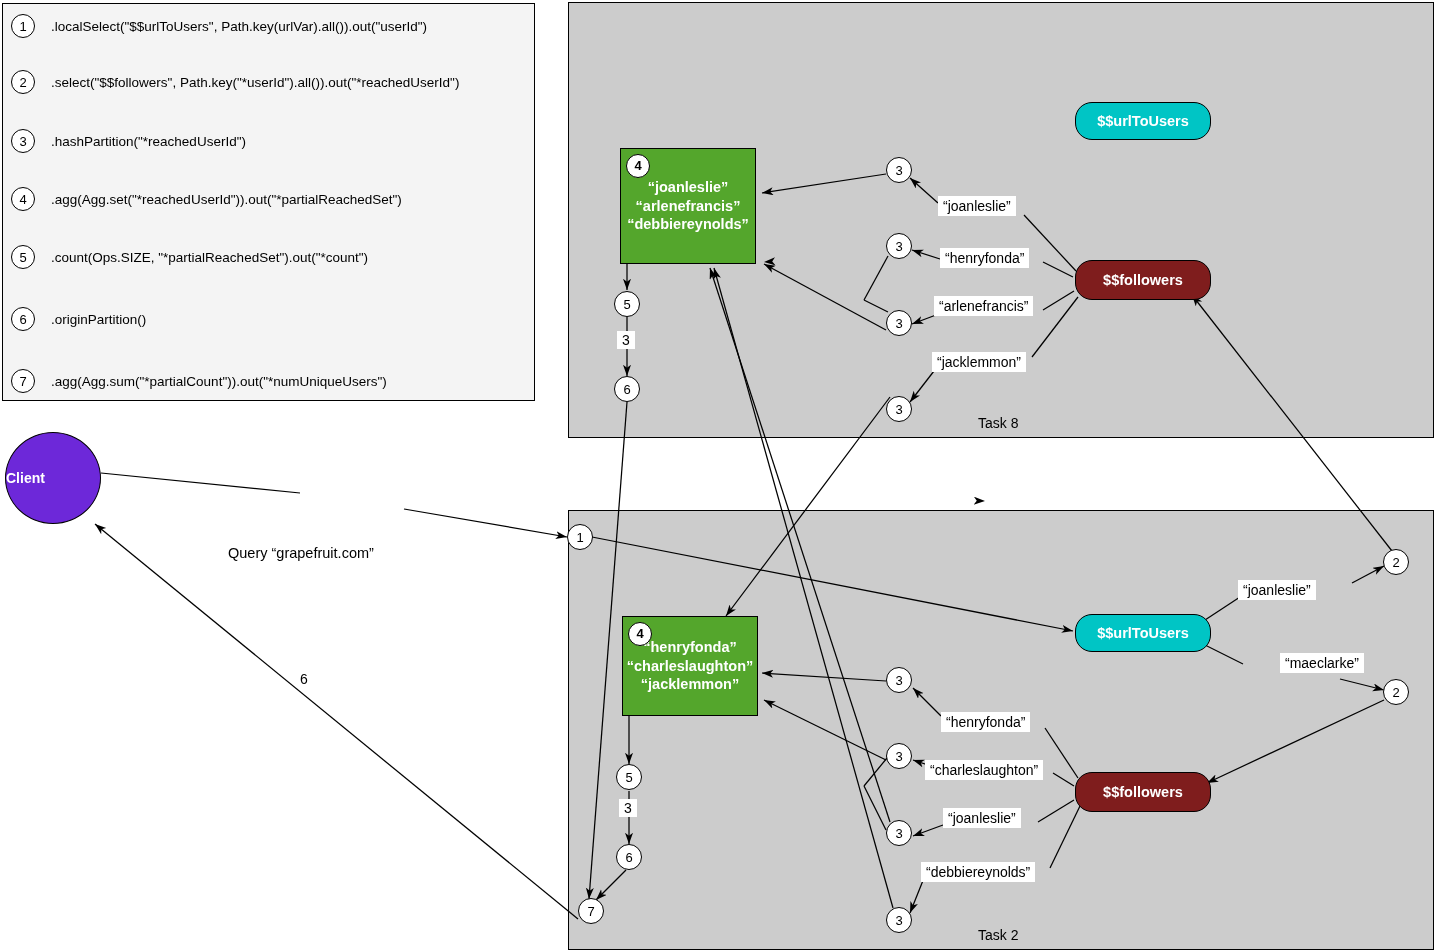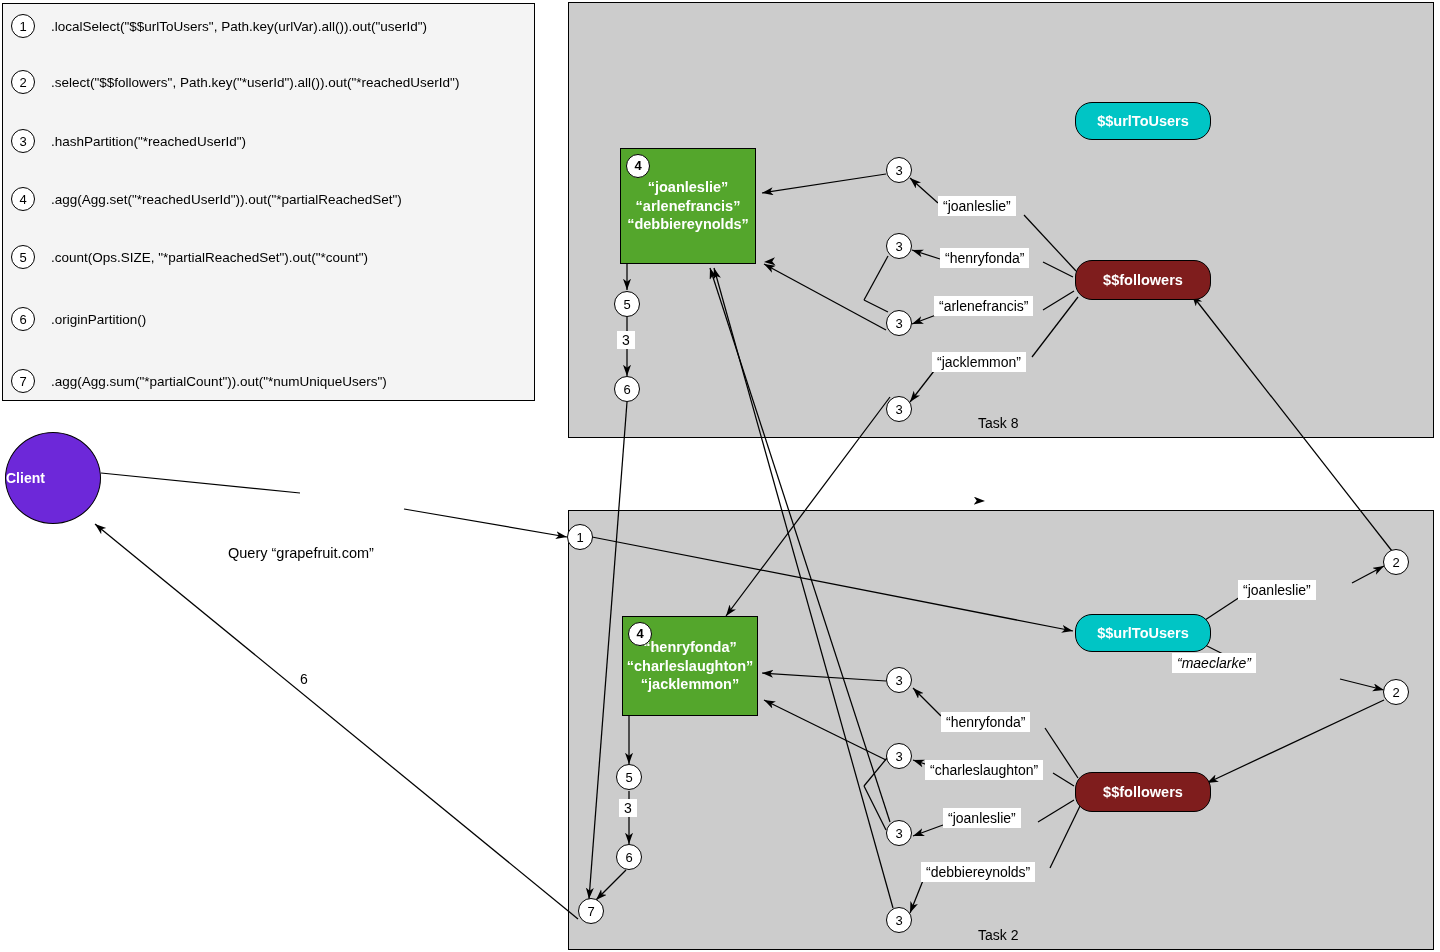--- a/index.html
+++ b/index.html
@@ -223,21 +223,21 @@
 
   <div class="pill teal" style="left:1075px;top:614px;width:136px;height:38px;">
     <span>$$urlToUsers</span>
   </div>
 
   <div class="pill red" style="left:1075px;top:772px;width:136px;height:40px;">
     <span>$$followers</span>
   </div>
 
   <div class="tag" style="left:1238px;top:580px;">“joanleslie”</div>
-  <div class="tag" style="left:1172px;top:653px;font-style:italic;">“maeclarke”</div>
+  <div class="tag" style="left:1280px;top:653px;">“maeclarke”</div>
 
   <div class="node-circle sm" style="left:1383px;top:549px;">2</div>
   <div class="node-circle sm" style="left:1383px;top:679px;">2</div>
 
   <div class="setbox" style="left:622px;top:616px;width:136px;height:100px;">
     <span class="node-circle xs badge" style="left:5px;top:5px;">4</span>
     <span>“henryfonda”</span>
     <span>“charleslaughton”</span>
     <span>“jacklemmon”</span>
   </div>

